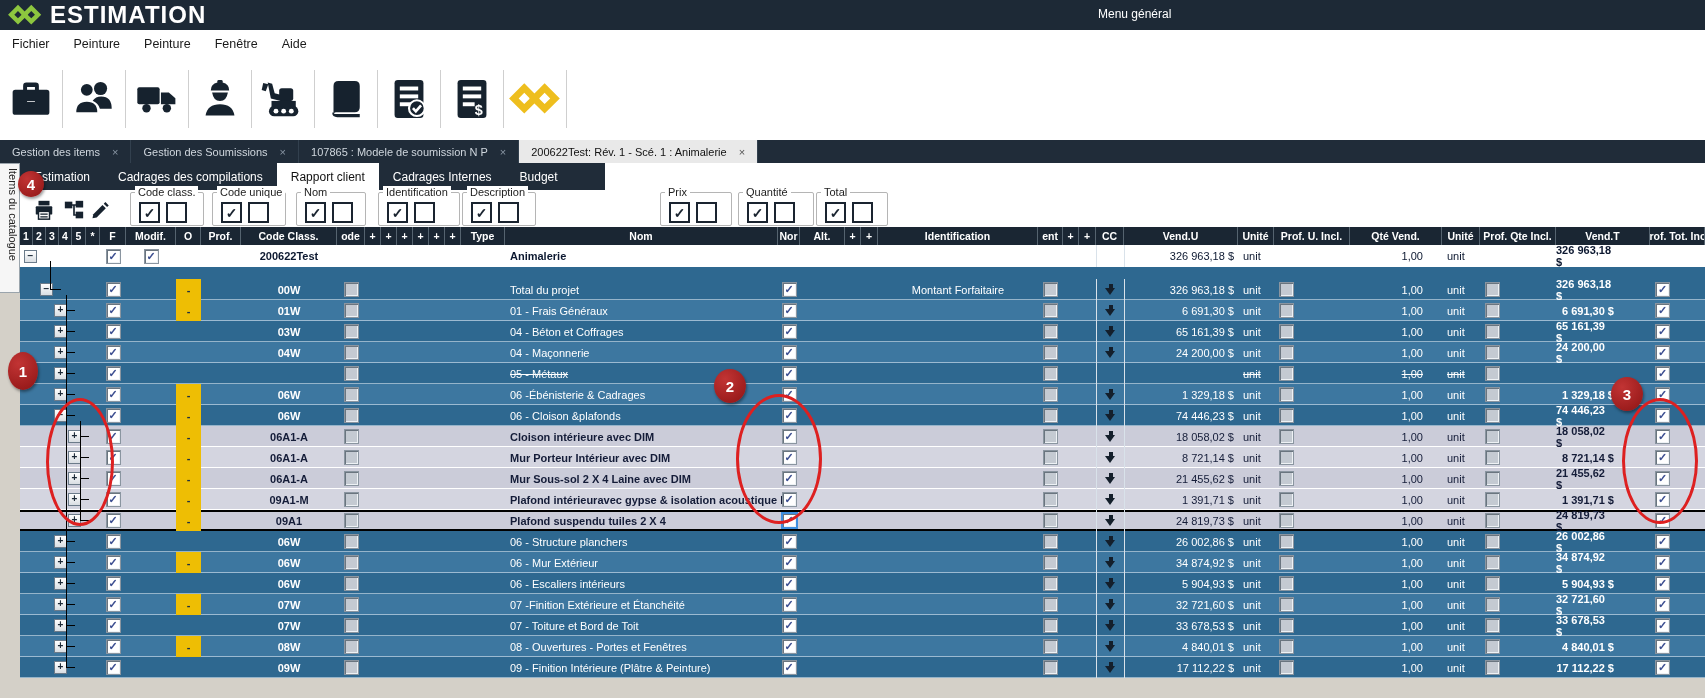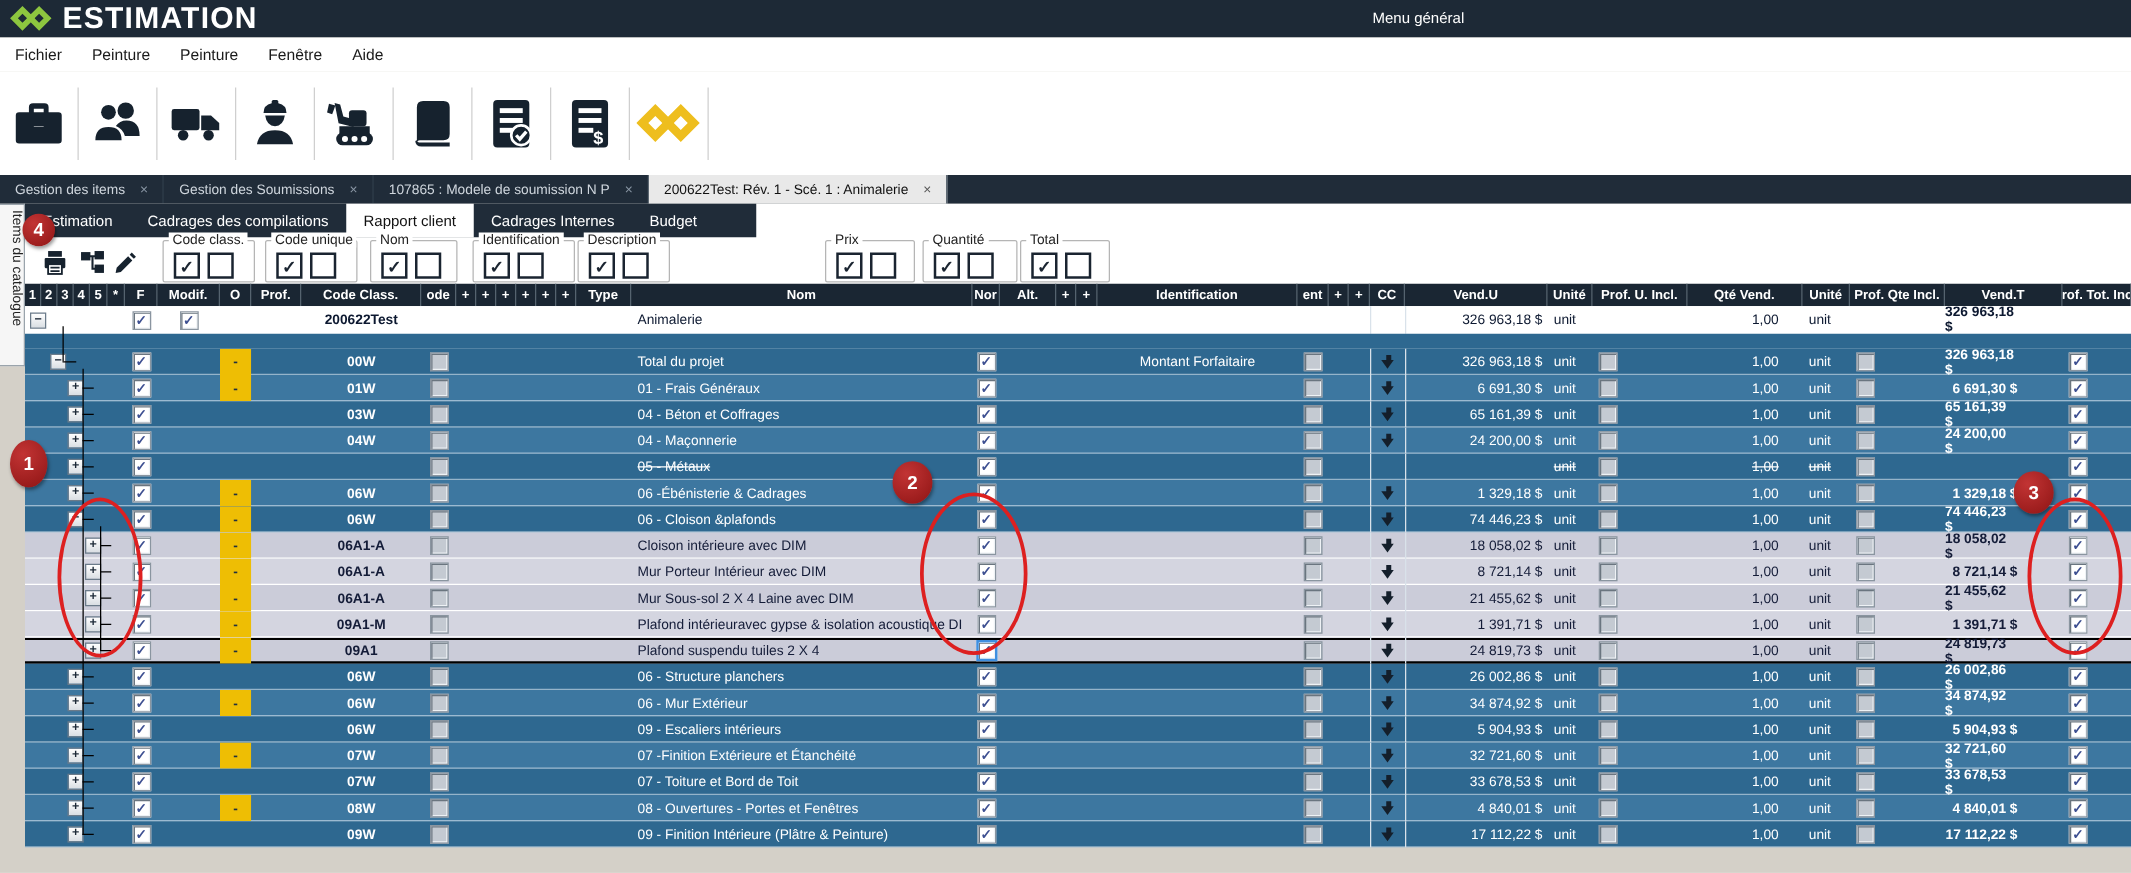--- a/index.html
+++ b/index.html
@@ -50,21 +50,21 @@
   .row.g{color:#141c38;box-shadow:inset 0 -1px 0 #fff;}
   .row.g.a{background:#cbccd9;}
   .row.g.b2{background:#d4d5e0;}
   .row.root{background:#fff;color:#0c1830;height:22px;}
   .row.sep{background:#2e6890;height:12px;}
   .row.sel{box-shadow:inset 0 2px 0 #000, inset 0 -2px 0 #000;}
   .cell{box-sizing:border-box;height:100%;display:flex;align-items:center;overflow:hidden;font-size:11px;flex:none;}
   .cell.ctr{justify-content:center;}
   .cell.rt{justify-content:flex-end;}
   .c-code{justify-content:center;font-weight:bold;}
-  .c-nom{overflow:visible;white-space:nowrap;font-weight:normal;}
+  .c-nom{overflow:visible;white-space:nowrap;font-weight:bold;}
   .row.b .c-nom{font-weight:normal;}
   .c-ident{justify-content:center;}
   .amtb{font-weight:bold;}
   .bl{border-left:1px solid #d9e2ea;}
   .st{text-decoration:line-through;}
   .pad4{padding-right:4px;}
   .pad19{padding-right:19px;}
   .pad36{padding-right:36px;}
   .lpad{padding-left:5px;}
   .ocell{width:100%;height:100%;background:#eebe04;color:#203040;display:flex;align-items:center;justify-content:center;font-weight:bold;font-size:11px;}
@@ -1271,21 +1271,21 @@
           <div class="cell " style="width:40px"></div>
           <div class="cell c-code" style="width:96px">
             <span>06W</span>
           </div>
           <div class="cell ctr" style="width:28px">
             <span class="cb dim"></span>
           </div>
           <div class="cell " style="width:96px"></div>
           <div class="cell " style="width:44px"></div>
           <div class="cell c-nom lpad" style="width:273px">
-            <span class="">09 - Escaliers intérieurs</span>
+            <span class="">06 - Escaliers intérieurs</span>
           </div>
           <div class="cell ctr" style="width:22px">
             <span class="cb ck"></span>
           </div>
           <div class="cell " style="width:45px"></div>
           <div class="cell " style="width:33px"></div>
           <div class="cell c-ident" style="width:160px"></div>
           <div class="cell ctr" style="width:25px">
             <span class="cb dim"></span>
           </div>

